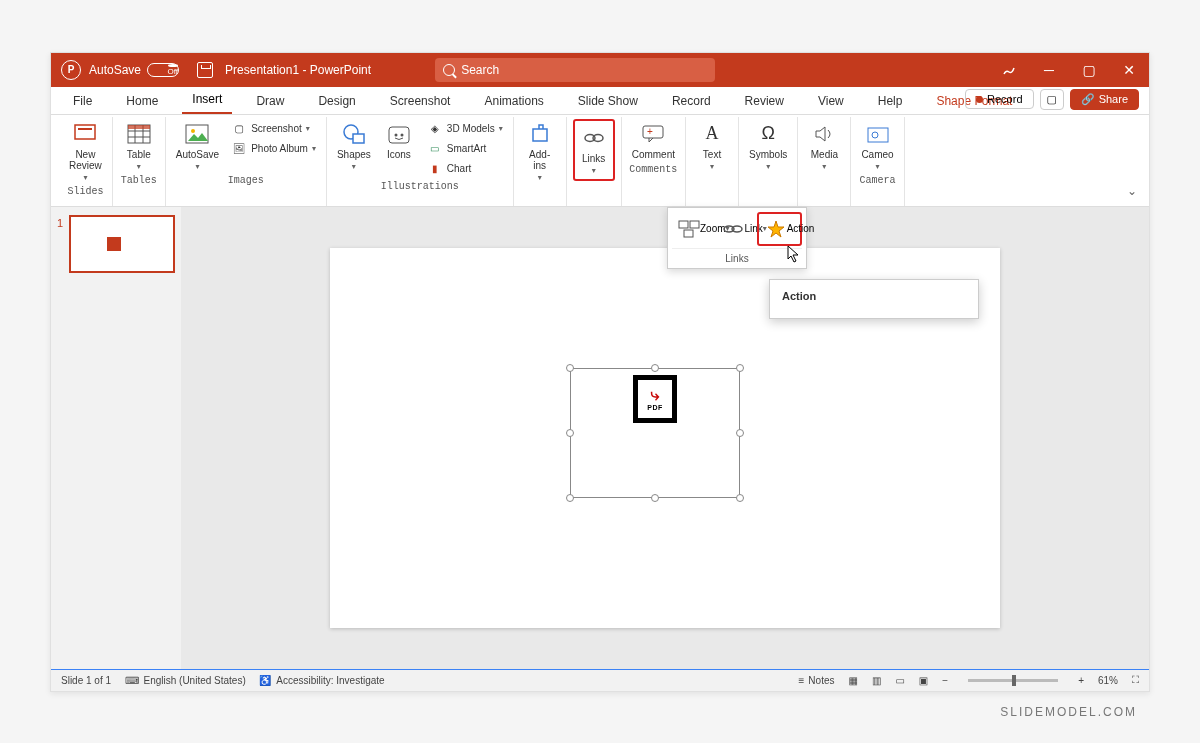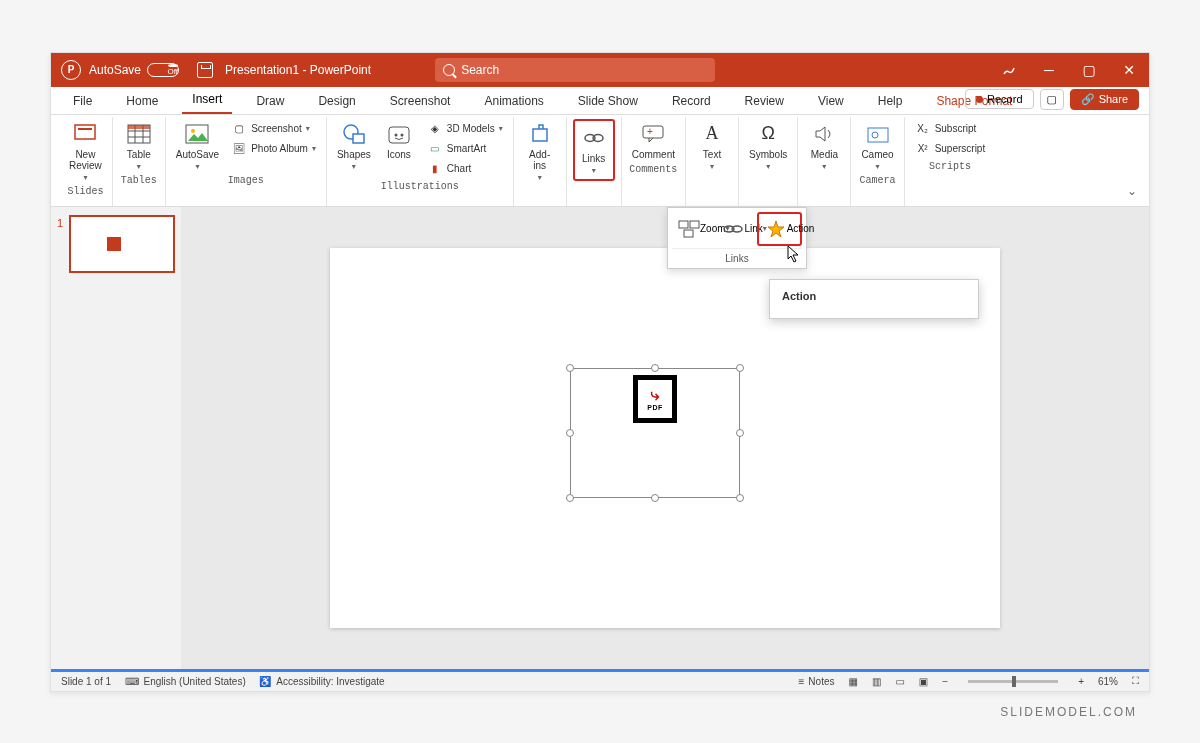--- a/index.html
+++ b/index.html
@@ -66,21 +66,21 @@
   .dropdown .drow { display:flex; gap:2px; justify-content:center;}
   .dropdown .dbtn { display:flex; flex-direction:row; align-items:center; font-size:10px; padding:4px 6px; min-width:38px;}
   .dropdown .dbtn .ico{width:22px;height:22px;display:flex;align-items:center;justify-content:center;}
   .dropdown .glabel { text-align:center; font-size:10px; color:#555; padding:4px 0 2px 0; border-top:1px solid #eee; margin-top:2px;}
   .cursor-arrow { position:absolute; left:606px; top:38px; z-index:6; font-size:14px; color:#000;}
   
   .tooltip { position:absolute; left:588px; top:72px; width:210px; background:#fff; border:1px solid #ccc; box-shadow:0 3px 10px rgba(0,0,0,0.2); padding:10px 12px; font-size:11px; color:#555; z-index:7;}
   .tooltip .tt-title { font-weight:600; color:#333; margin-bottom:6px; font-size:11px;}
   .tooltip p { margin-bottom:8px; line-height:1.35;}
   
-  .statusbar { height:22px; background:#f2f2f2; border-top:3px solid #3b82f6; display:flex; align-items:center; font-size:10px; color:#444; padding:0 10px; gap:14px;}
+  .statusbar { height:22px; background:#f2f2f2; border-top:1px solid #3b82f6; display:flex; align-items:center; font-size:10px; color:#444; padding:0 10px; gap:14px;}
   .statusbar .spacer{flex:1;}
   .statusbar .sbtn{display:flex;align-items:center;gap:4px;}
   .zoom-slider { width:90px;height:3px;background:#bbb;position:relative;margin:0 6px;}
   .zoom-slider .zknob{position:absolute;left:44px;top:-4px;width:4px;height:11px;background:#666;}
   
   svg{display:block;}
 </style>
 </head>
 <body>
 
@@ -341,35 +341,20 @@
                 <circle cx="9" cy="11" r="3" fill="none" stroke="#3a7bd5"></circle>
               </svg>
             </span>
             <span>Cameo</span>
             <span class="dd">▾</span>
           </div>
         </div>
       <div class="label">Camera</div>
     </div>
 
-    <div class="group" style="border-right:none;">
-      <div class="row">
-          <div style="display:flex;flex-direction:column;">
-        <div class="btn-sm">
-              <span class="ico">X₂</span>
-              <span>Subscript</span>
-            </div>
-        <div class="btn-sm">
-              <span class="ico">X²</span>
-              <span>Superscript</span>
-            </div>
-      </div>
-        </div>
-      <div class="label">Scripts</div>
-    </div>
     <span class="collapse-arrow">⌄</span>
   </div>
 
   <div class="workspace">
     <div class="thumbpane">
       <div class="thumb">
         <span class="num">1</span>
         <span class="mini-obj"></span>
       </div>
     </div>

